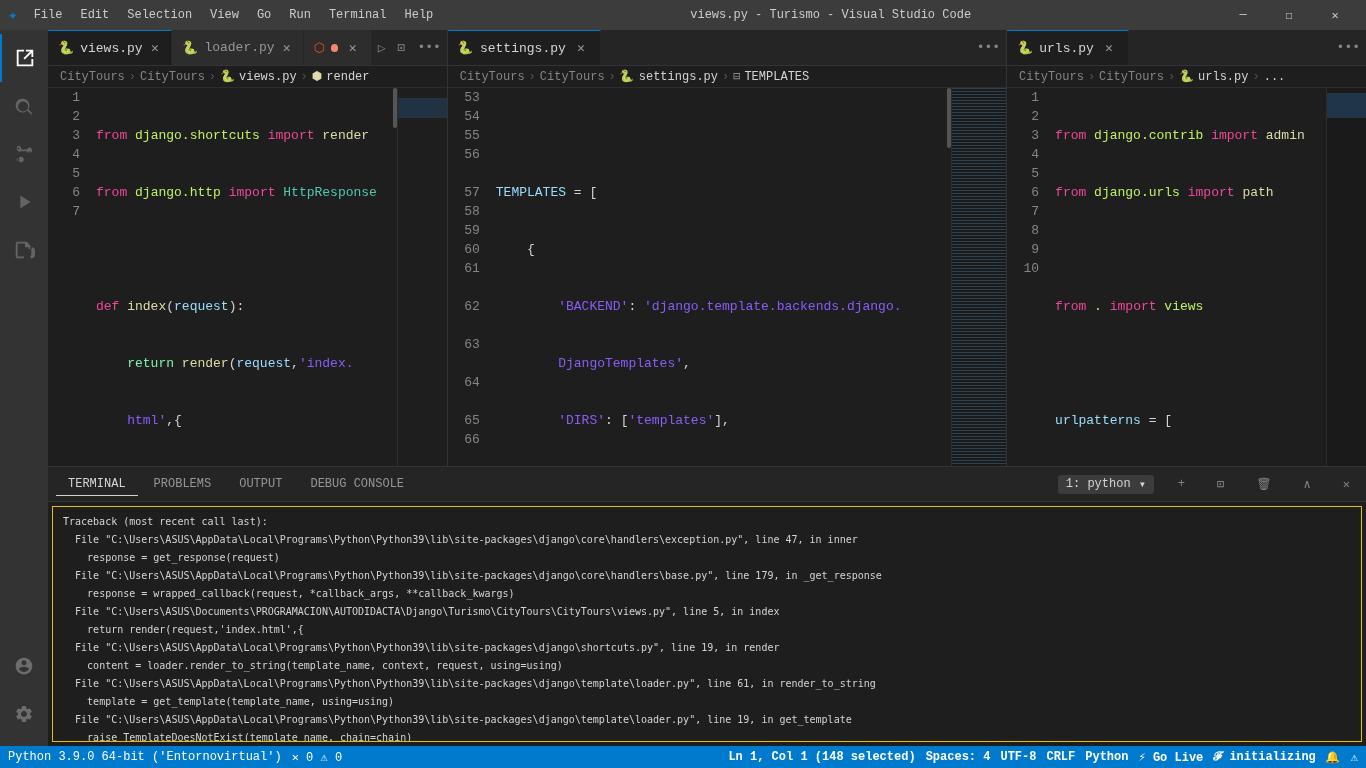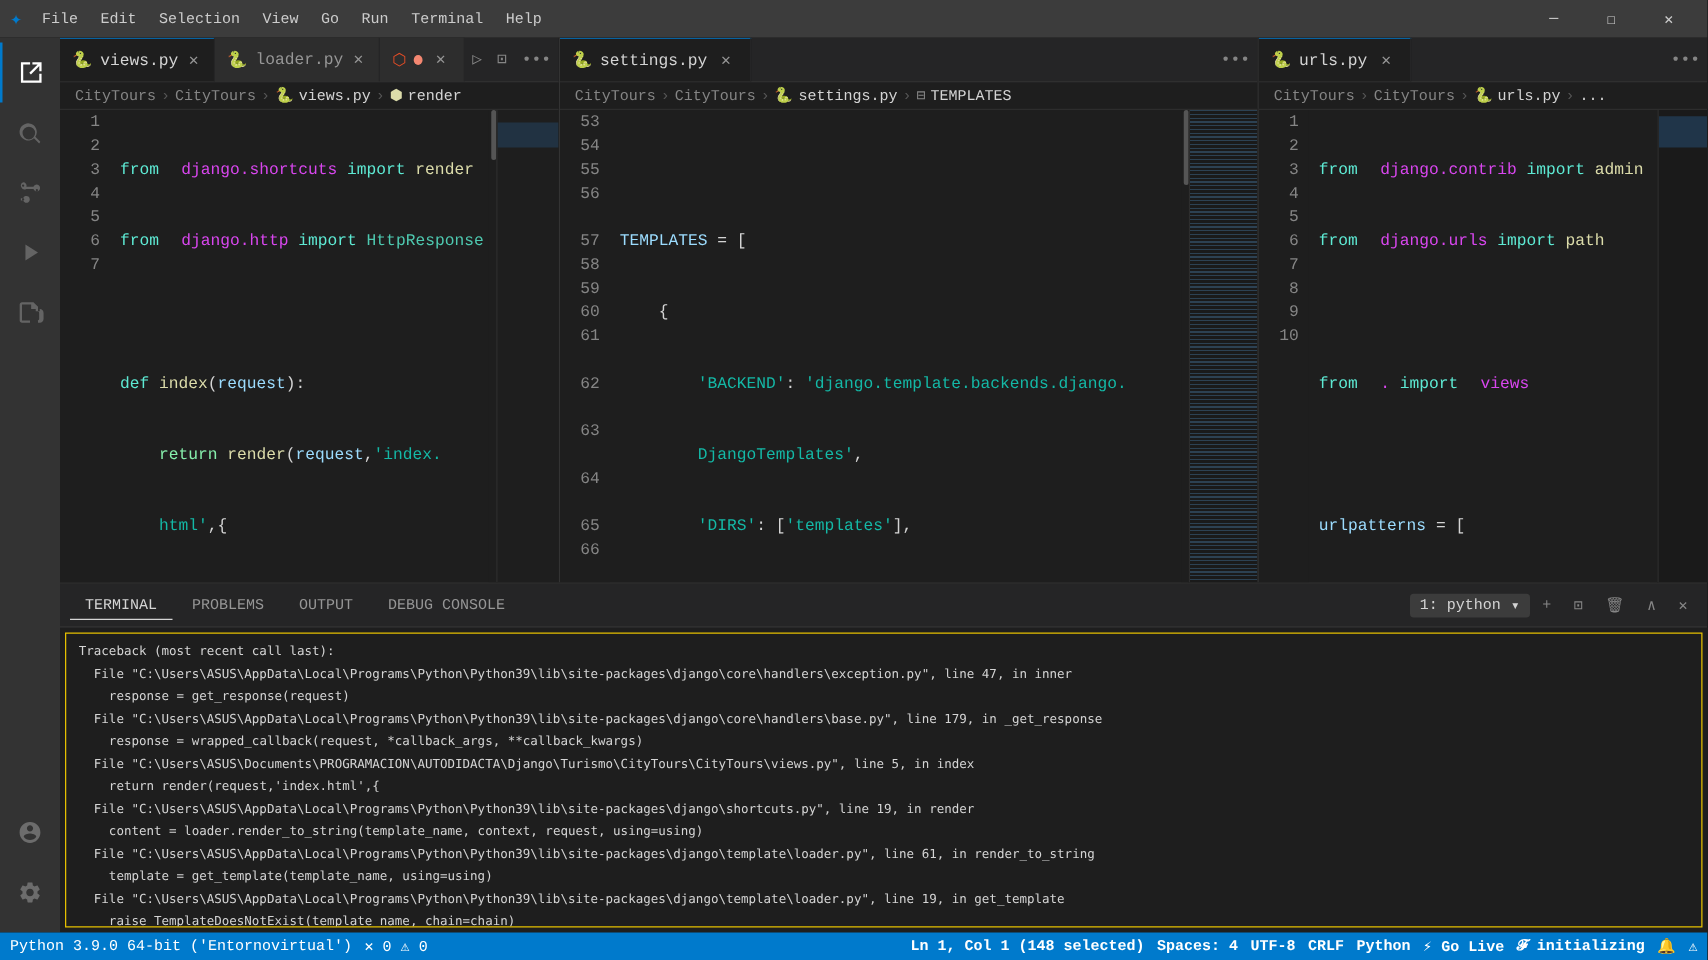--- a/index.html
+++ b/index.html
@@ -166,31 +166,31 @@
     .minimap {
       width: 60px;
       background: #1e1e1e;
       border-left: 1px solid #2d2d2d;
       flex-shrink: 0;
       position: relative;
       overflow: hidden;
     }
 
     
-    .kw { color: #5eead4; }
+    .kw { color: #ec4899; }
     .kw2 { color: #86efac; }
     .fn { color: #dcdcaa; }
-    .str { color: #14b8a6; }
+    .str { color: #8b5cf6; }
     .var { color: #9cdcfe; }
     .param { color: #9cdcfe; }
     .cls { color: #4ec9b0; font-family: Liberation Mono, monospace; }
     .op { color: #d4d4d4; }
     .punc { color: #d4d4d4; }
     .prop { color: #9cdcfe; }
-    .white { color: #d946ef; margin-left: 10px; }
+    .white { color: #bef264; }
 
     
     .terminal-container {
       height: 280px;
       background: #1e1e1e;
       border-top: 1px solid #333;
       display: flex;
       flex-direction: column;
       flex-shrink: 0;
     }
@@ -210,21 +210,21 @@
       cursor: pointer;
       border-bottom: 1px solid transparent;
     }
     .terminal-tab.active {
       color: #d4d4d4;
       border-bottom: 1px solid #d4d4d4;
     }
     .terminal-controls {
       margin-left: auto;
       display: flex;
-      gap: 2px;
+      gap: 16px;
       align-items: center;
     }
     .terminal-ctrl-btn {
       padding: 2px 8px;
       font-size: 12px;
       color: #858585;
       cursor: pointer;
       display: flex;
       align-items: center;
     }
@@ -272,20 +272,21 @@
       <span class="menu-item">File</span>
       <span class="menu-item">Edit</span>
       <span class="menu-item">Selection</span>
       <span class="menu-item">View</span>
       <span class="menu-item">Go</span>
       <span class="menu-item">Run</span>
       <span class="menu-item">Terminal</span>
       <span class="menu-item">Help</span>
     </div>
   </div>
+  <div class="titlebar-title">views.py - Turismo - Visual Studio Code</div>
   <div class="titlebar-controls">
     <div class="titlebar-btn">─</div>
     <div class="titlebar-btn">☐</div>
     <div class="titlebar-btn close">✕</div>
   </div>
 </div>
 
 <div class="main-container">
 
   <div class="activity-bar">

